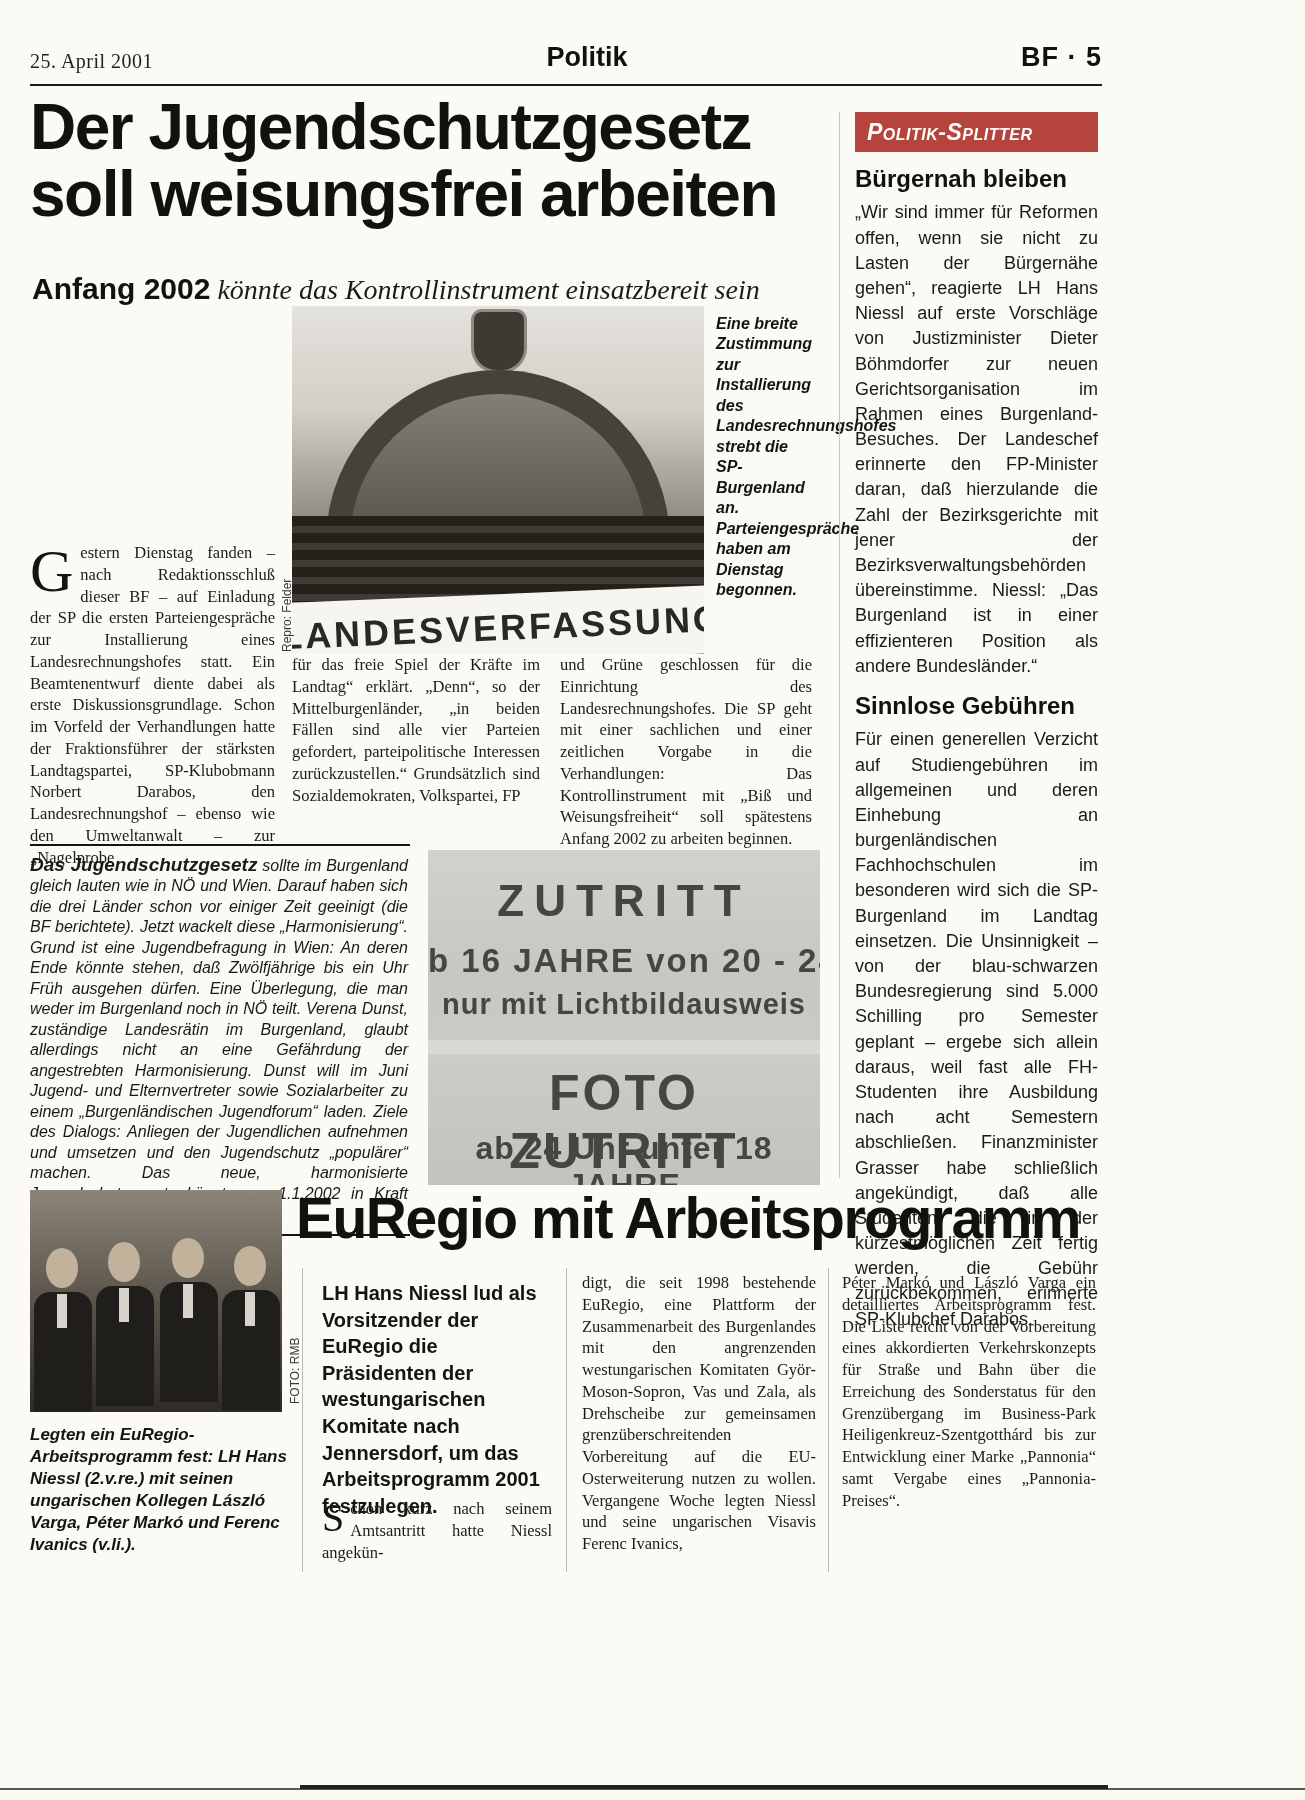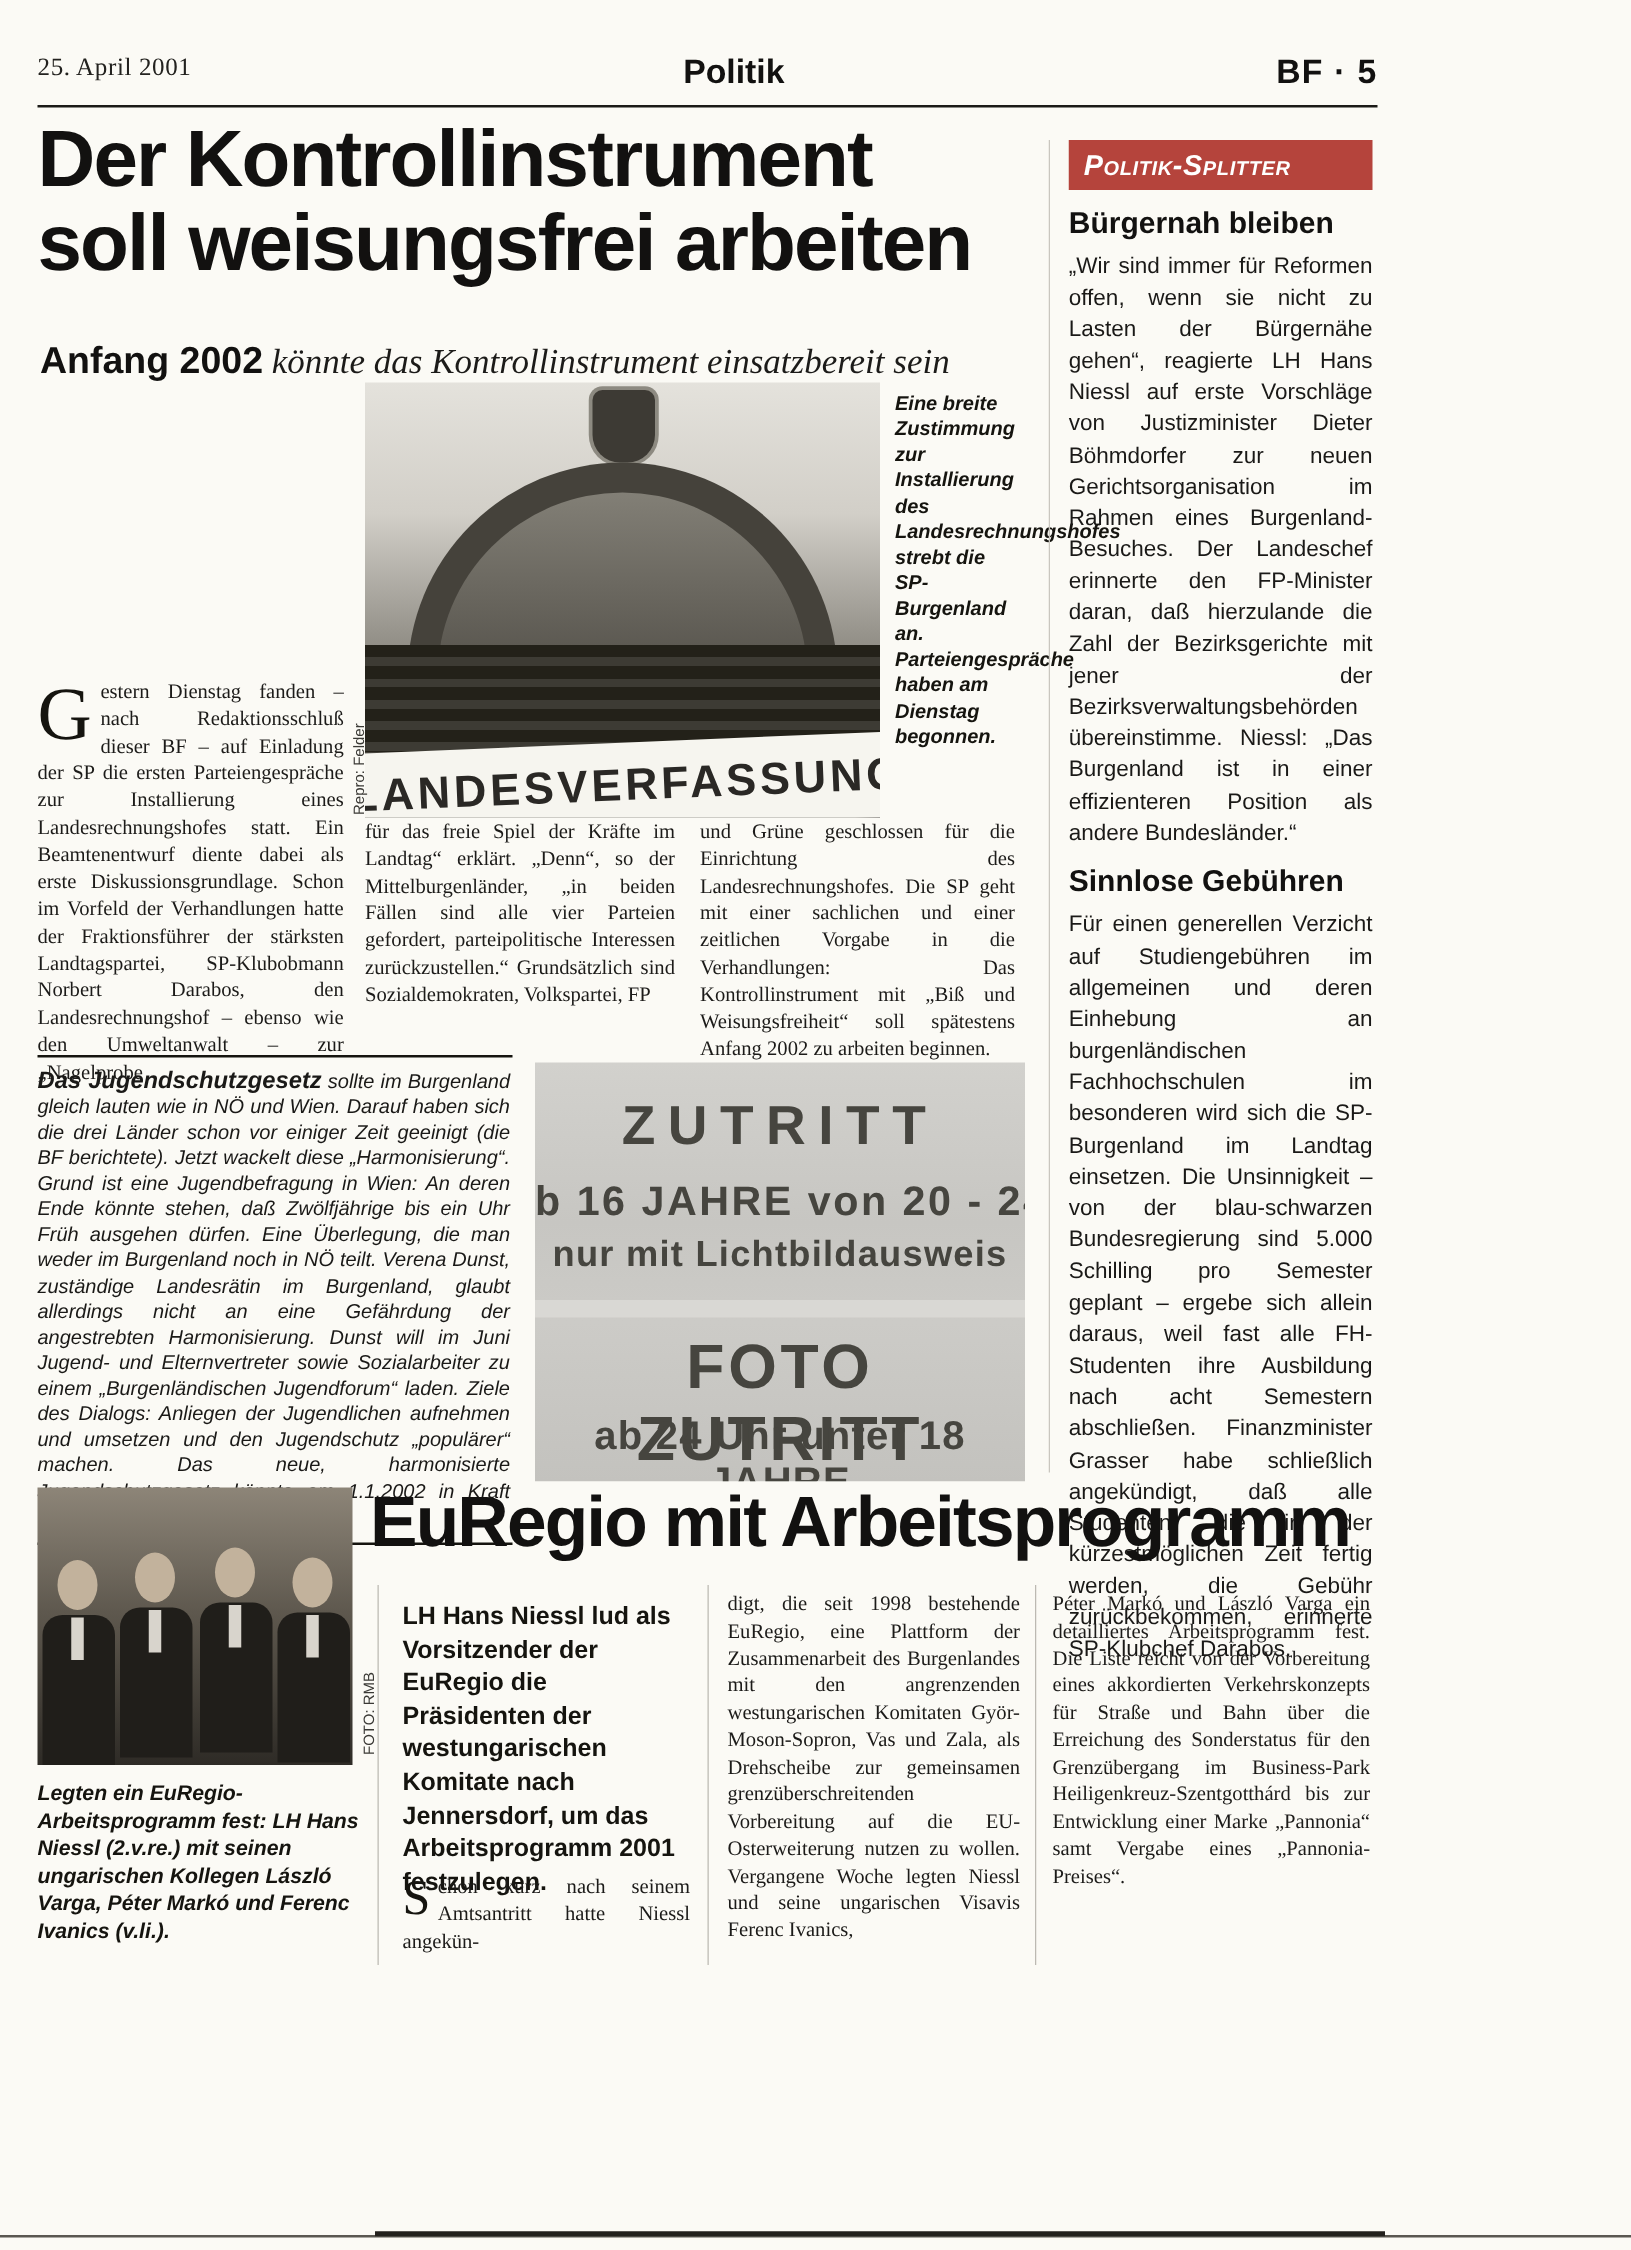--- a/index.html
+++ b/index.html
@@ -1,21 +1,21 @@
 <!DOCTYPE html>
 <html><head>
 <meta charset="utf-8">
 <style>
   html,body{margin:0;padding:0;background:#dcdad5;}
   .page{position:relative;width:1305px;height:1800px;background:#fbfaf5;overflow:hidden;
         font-family:"Liberation Serif",serif;color:#1c1b19;}
   .abs{position:absolute;box-sizing:border-box;}
 
   
-  .hdr{left:30px;top:44px;width:1072px;display:flex;justify-content:space-between;align-items:flex-start;}
+  .hdr{left:30px;top:44px;width:1072px;display:flex;justify-content:space-between;align-items:flex-end;}
   .hdr-date{font:20px/1 "Liberation Serif",serif;letter-spacing:.5px;color:#23221f;}
   .hdr-sec{font:700 27px/1 "Liberation Sans",sans-serif;color:#121110;}
   .hdr-page{font:800 27px/1 "Liberation Sans",sans-serif;letter-spacing:1px;color:#121110;}
   .hdr-rule{left:30px;top:84px;width:1072px;height:2px;background:#1b1a17;}
 
   
   .hl{left:30px;top:94px;width:820px;font-family:"Liberation Sans",sans-serif;font-weight:700;
       font-size:64px;line-height:1.04;letter-spacing:-1.5px;color:#121110;white-space:nowrap;}
   .subhead{left:32px;top:272px;width:820px;white-space:nowrap;}
   .subhead .b{font:700 30px "Liberation Sans",sans-serif;color:#121110;}
@@ -100,21 +100,21 @@
 <div class="page">
 
   <div class="abs hdr">
     <span class="hdr-date">25. April 2001</span>
     <span class="hdr-sec">Politik</span>
     <span class="hdr-page">BF · 5</span>
   </div>
   <div class="abs hdr-rule"></div>
 
   <div class="abs hl">
-    <div>Der Kontrollinstrument</div>
+    <div>Der Jugendschutzgesetz</div>
     <div>soll weisungsfrei arbeiten</div>
   </div>
   <div class="abs subhead">
     <span class="b">Anfang 2002</span><span class="i"> könnte das Kontrollinstrument einsatzbereit sein</span>
   </div>
 
 
   <div class="abs photoA">
     <div class="pa-crest"></div>
     <div class="pa-arch"></div>

